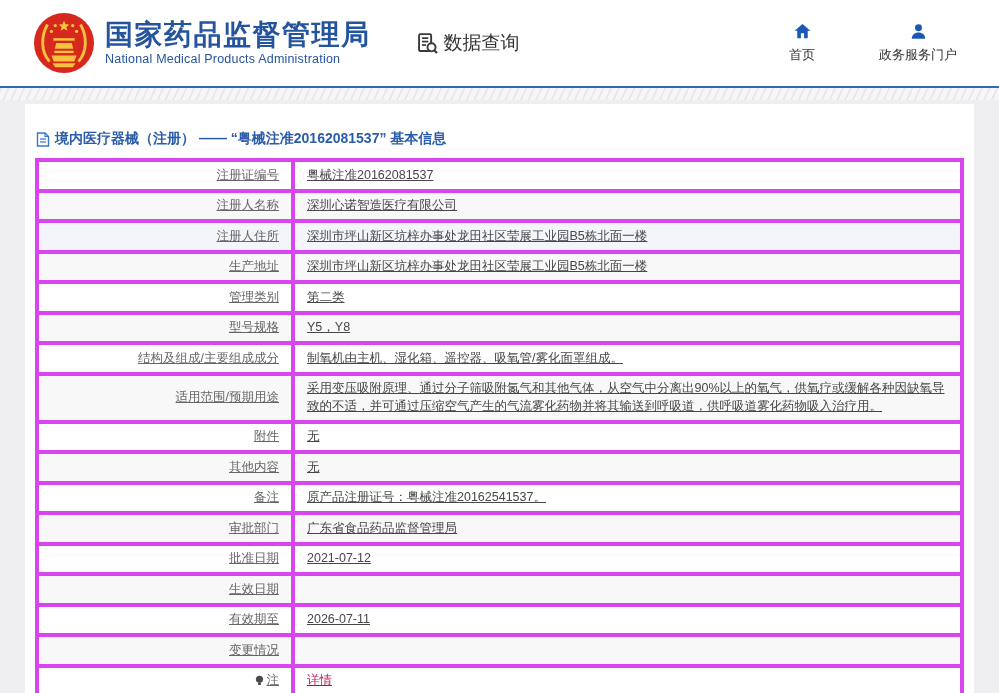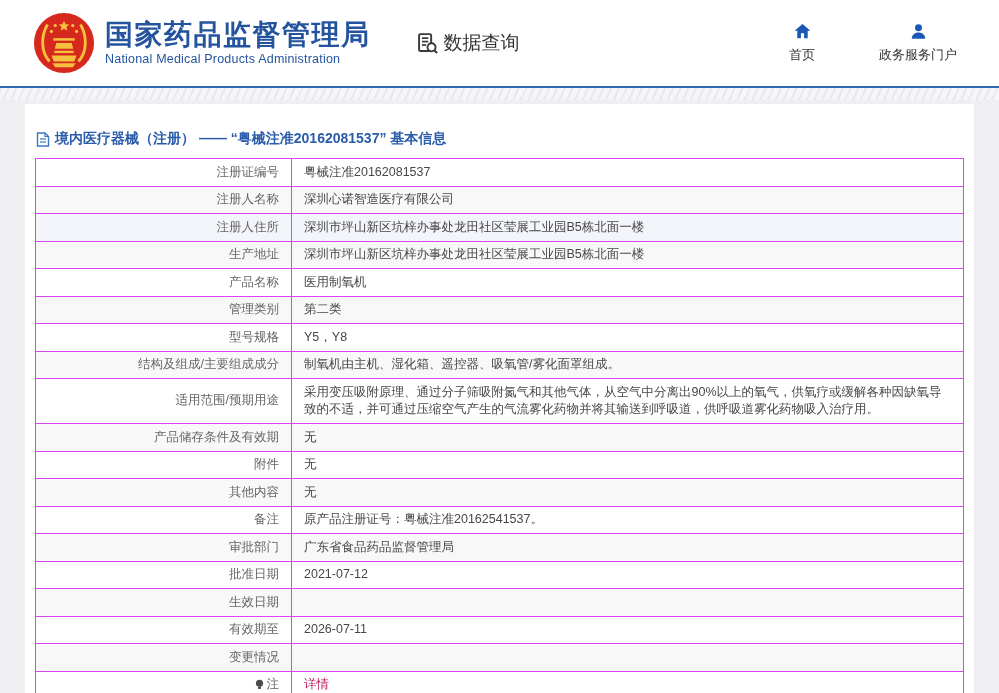--- a/index.html
+++ b/index.html
@@ -35,22 +35,22 @@
   
   .card{background:#ffffff;margin:4px 25px 0;padding-bottom:8px;}
   .card-title{
     display:flex;align-items:center;gap:5px;
     padding:26px 11px 8px;font-size:14px;font-weight:bold;color:#2a5caa;
   }
   .card-title svg{width:14px;height:15px;display:block;flex:0 0 auto;}
   .table-wrap{padding:2px 10px 2px;}
   table{width:100%;border-collapse:collapse;border:1px solid #c9c9c9;table-layout:fixed;}
   th,td{
-    border:1px solid #d946ef;font-weight:normal;font-size:12.5px;
-    line-height:17.5px;padding:4.5px 12px;vertical-align:middle;box-sizing:border-box;
+    border:4px solid #d946ef;font-weight:normal;font-size:12.5px;
+    line-height:17.5px;padding:4.5px 12px;vertical-align:middle;box-sizing:border-box;text-decoration:underline;
   }
   th{width:256px;text-align:right;color:#666;}
   td{text-align:left;color:#474747;word-break:break-all;}
   tbody tr:nth-child(even){background:#f8f8f9;}
   tbody tr:nth-child(3){background:#f3f5fa;margin-top:8px;}
   .link{color:#be185d;text-decoration:none;cursor:pointer;}
   .note-icon{display:inline-block;vertical-align:-2px;margin-right:2px;}
 </style>
 </head>
 <body>
@@ -137,42 +137,34 @@
             </tr>
             <tr>
               <th>注册人住所</th>
               <td>深圳市坪山新区坑梓办事处龙田社区莹展工业园B5栋北面一楼</td>
             </tr>
             <tr>
               <th>生产地址</th>
               <td>深圳市坪山新区坑梓办事处龙田社区莹展工业园B5栋北面一楼</td>
             </tr>
             <tr>
-              <th>产品名称</th>
-              <td>医用制氧机</td>
-            </tr>
-            <tr>
               <th>管理类别</th>
               <td>第二类</td>
             </tr>
             <tr>
               <th>型号规格</th>
               <td>Y5，Y8</td>
             </tr>
             <tr>
               <th>结构及组成/主要组成成分</th>
               <td>制氧机由主机、湿化箱、遥控器、吸氧管/雾化面罩组成。</td>
             </tr>
             <tr>
               <th>适用范围/预期用途</th>
               <td>采用变压吸附原理、通过分子筛吸附氮气和其他气体，从空气中分离出90%以上的氧气，供氧疗或缓解各种因缺氧导致的不适，并可通过压缩空气产生的气流雾化药物并将其输送到呼吸道，供呼吸道雾化药物吸入治疗用。</td>
-            </tr>
-            <tr>
-              <th>产品储存条件及有效期</th>
-              <td>无</td>
             </tr>
             <tr>
               <th>附件</th>
               <td>无</td>
             </tr>
             <tr>
               <th>其他内容</th>
               <td>无</td>
             </tr>
             <tr>

